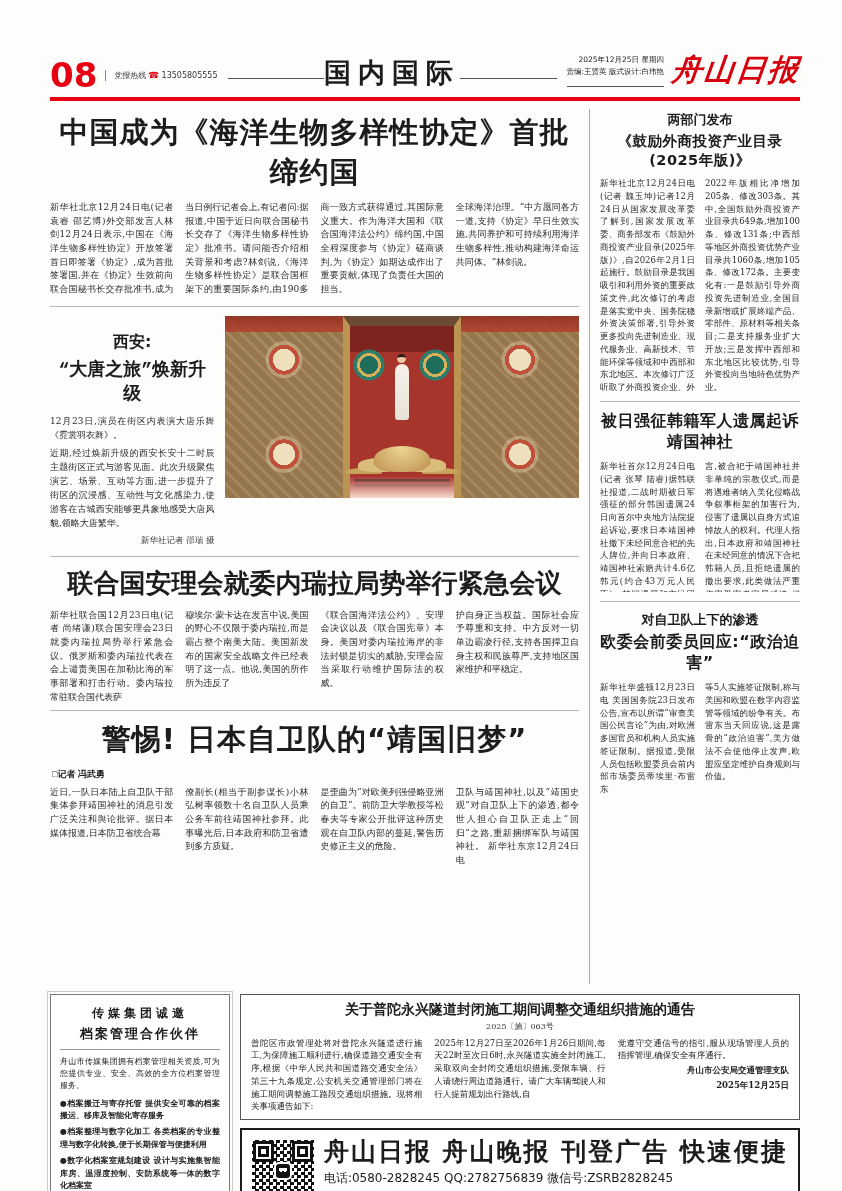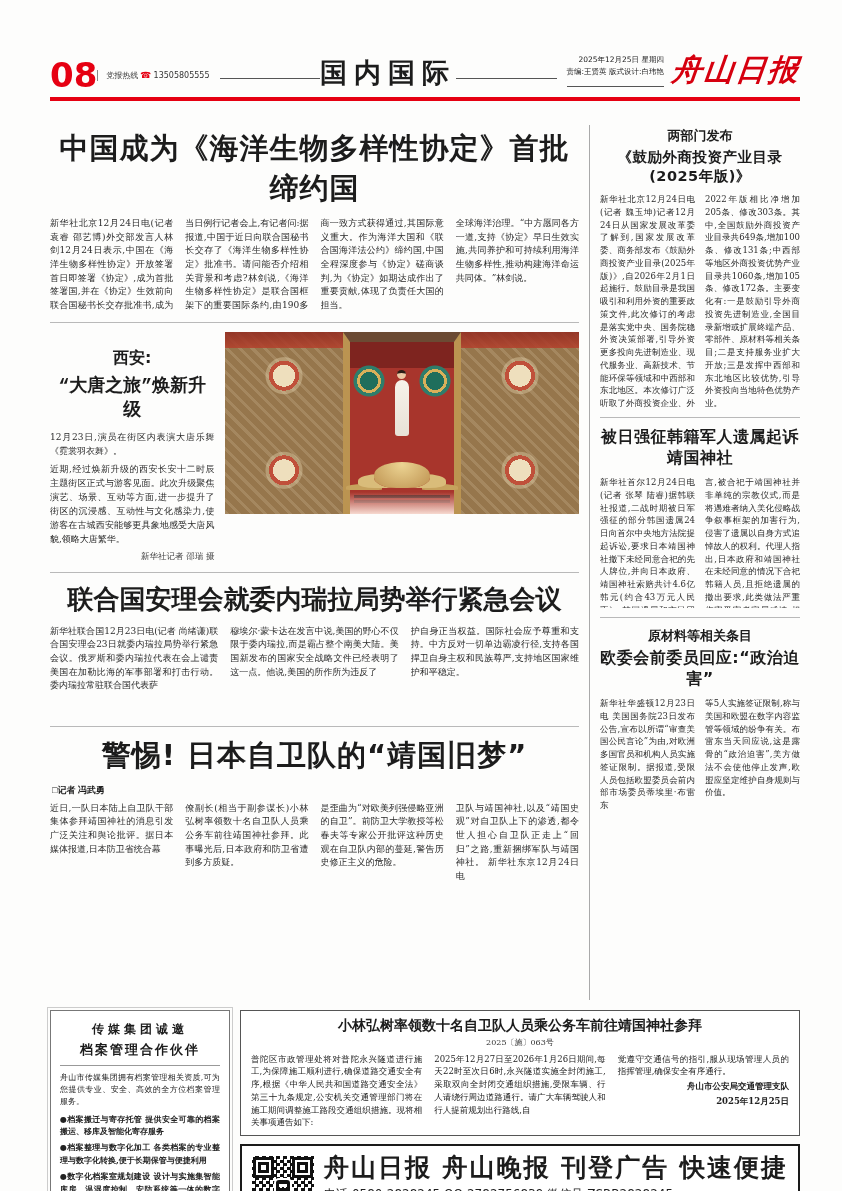--- a/index.html
+++ b/index.html
@@ -1,33 +1,33 @@
 <!DOCTYPE html>
 <html><head>
 <meta charset="utf-8">
 <style>
   *{margin:0;padding:0;box-sizing:border-box}
   html,body{background:#f2f2f2}
   body{width:842px;font-family:"DejaVu Serif","Liberation Serif",serif;color:#1c1c1c}
   .page{width:842px;height:1191px;background:#fdfdfc;padding:50px 42px 0 50px;overflow:hidden;position:relative}
   
   .hdr{display:flex;align-items:flex-end;gap:10px}
-  .hdr-left{display:flex;align-items:center;}
+  .hdr-left{display:flex;align-items:center;gap:8px}
   .pageno{font-family:"DejaVu Sans",sans-serif;font-weight:bold;font-size:34px;color:#e60012;line-height:.9}
   .hot{border-left:1px solid #888;padding-left:8px;font-family:"DejaVu Sans",sans-serif;font-size:8px;color:#333;white-space:nowrap}
   .phone-ic{color:#e60012;font-size:9px;margin:0 2px}
   .hline{flex:1;height:1px;background:#555;margin-bottom:12px}
   .hdr-center{display:flex;align-items:flex-end;flex:1;gap:0}
   .hdr-center h1{font-family:"DejaVu Sans",sans-serif;font-size:27px;font-weight:900;letter-spacing:7px;white-space:nowrap}
   .hdr-meta{font-family:"DejaVu Sans",sans-serif;font-size:7.5px;color:#222;text-align:right;line-height:1.6;border-bottom:1px solid #555;padding-bottom:8px}
   .hdr-right{display:flex;align-items:center;gap:8px}
   .masthead{font-family:"DejaVu Serif",serif;font-weight:bold;font-style:italic;font-size:30px;color:#d6000f;letter-spacing:2px;transform:skewX(-6deg);white-space:nowrap}
   .red-rule{height:4px;background:#e60012;margin-top:6px}
   
-  .content{display:flex;margin-top:24px}
+  .content{display:flex;margin-top:8px}
   .col-main{width:540px;padding-right:10px;border-right:1px solid #a9a9a9}
   .col-side{flex:1;padding-left:10px}
   .sec-hr{border:none;border-top:1px solid #b9b9b9;margin:9px 0}
   
   .headline-xl{font-family:"DejaVu Sans",sans-serif;font-weight:900;font-size:29px;text-align:center;letter-spacing:1px;margin:4px 0 8px}
   .headline-l{font-family:"DejaVu Sans",sans-serif;font-weight:900;font-size:26px;text-align:center;margin:2px 0 8px}
   .byline{font-family:Liberation Serif, serif;font-size:9px;font-weight:bold;margin:0 0 5px 2px}
   .cols{display:flex;gap:12px}
   .cols .c{flex:1;font-size:9px;line-height:1.52;text-align:justify;color:#2a2a2a;overflow:hidden}
   .cols.h96 .c{height:96px}
@@ -159,20 +159,21 @@
         </div>
       </section>
 
       <hr class="sec-hr">
 
       <section>
         <h2 class="headline-l">联合国安理会就委内瑞拉局势举行紧急会议</h2>
         <div class="cols h92">
           <div class="c">新华社联合国12月23日电(记者 尚绪谦)联合国安理会23日就委内瑞拉局势举行紧急会议。俄罗斯和委内瑞拉代表在会上谴责美国在加勒比海的军事部署和打击行动。委内瑞拉常驻联合国代表萨</div>
           <div class="c">穆埃尔·蒙卡达在发言中说,美国的野心不仅限于委内瑞拉,而是霸占整个南美大陆。美国新发布的国家安全战略文件已经表明了这一点。他说,美国的所作所为违反了</div>
+          <div class="c">《联合国海洋法公约》、安理会决议以及《联合国宪章》本身。美国对委内瑞拉海岸的非法封锁是切实的威胁,安理会应当采取行动维护国际法的权威。</div>
           <div class="c">护自身正当权益。国际社会应予尊重和支持。中方反对一切单边霸凌行径,支持各国捍卫自身主权和民族尊严,支持地区国家维护和平稳定。</div>
         </div>
       </section>
 
       <hr class="sec-hr">
 
       <section>
         <h2 class="headline-xl">警惕! 日本自卫队的“靖国旧梦”</h2>
         <div class="byline">□记者 冯武勇</div>
         <div class="cols h198">
@@ -202,21 +203,21 @@
         <h3 class="side-headline big">被日强征韩籍军人遗属起诉靖国神社</h3>
         <div class="scols h132">
           <div class="c">新华社首尔12月24日电(记者 张琴 陆睿)据韩联社报道,二战时期被日军强征的部分韩国遗属24日向首尔中央地方法院提起诉讼,要求日本靖国神社撤下未经同意合祀的先人牌位,并向日本政府、靖国神社索赔共计4.6亿韩元(约合43万元人民币)。韩国遗属和市民团体14名代表当天表示,此次诉讼旨在通过司法途径讨回逝者的姓名与尊严,今后还将继续追加诉讼。</div>
           <div class="c">言,被合祀于靖国神社并非单纯的宗教仪式,而是将遇难者纳入美化侵略战争叙事框架的加害行为,侵害了遗属以自身方式追悼故人的权利。代理人指出,日本政府和靖国神社在未经同意的情况下合祀韩籍人员,且拒绝遗属的撤出要求,此类做法严重伤害受害者家属感情,相关诉讼还将持续。</div>
         </div>
       </section>
 
       <hr class="sec-hr">
 
       <section>
-        <div class="side-kicker">原材料等相关条目</div>
+        <div class="side-kicker">对自卫队上下的渗透</div>
         <h3 class="side-headline big">欧委会前委员回应:“政治迫害”</h3>
         <div class="scols h168">
           <div class="c">新华社华盛顿12月23日电 美国国务院23日发布公告,宣布以所谓“审查美国公民言论”为由,对欧洲多国官员和机构人员实施签证限制。据报道,受限人员包括欧盟委员会前内部市场委员蒂埃里·布雷东</div>
           <div class="c">等5人实施签证限制,称与美国和欧盟在数字内容监管等领域的纷争有关。布雷东当天回应说,这是露骨的“政治迫害”,美方做法不会使他停止发声,欧盟应坚定维护自身规则与价值。</div>
         </div>
       </section>
 
     </div>
   </div>
 
@@ -228,21 +229,21 @@
       <div class="sep"></div>
       <p>舟山市传媒集团拥有档案管理相关资质,可为您提供专业、安全、高效的全方位档案管理服务。</p>
       <p class="item">●档案搬迁与寄存托管 提供安全可靠的档案搬运、移库及智能化寄存服务</p>
       <p class="item">●档案整理与数字化加工 各类档案的专业整理与数字化转换,便于长期保管与便捷利用</p>
       <p class="item">●数字化档案室规划建设 设计与实施集智能库房、温湿度控制、安防系统等一体的数字化档案室</p>
 
     </div>
 
     <div class="ads-right">
       <div class="notice">
-        <div class="t">小林弘树率领数十名自卫队人员乘公务车前往靖国神社参拜</div>
+        <div class="t">关于普陀永兴隧道封闭施工期间调整交通组织措施的通告</div>
         <div class="no">2025〔施〕063号</div>
         <div class="ncols">
           <div class="c">普陀区市政管理处将对普陀永兴隧道进行施工,为保障施工顺利进行,确保道路交通安全有序,根据《中华人民共和国道路交通安全法》第三十九条规定,公安机关交通管理部门将在施工期间调整施工路段交通组织措施。现将相关事项通告如下:</div>
           <div class="c">2025年12月27日至2026年1月26日期间,每天22时至次日6时,永兴隧道实施全封闭施工,采取双向全封闭交通组织措施,受限车辆、行人请绕行周边道路通行。请广大车辆驾驶人和行人提前规划出行路线,自</div>
           <div class="c">
             <span>觉遵守交通信号的指引,服从现场管理人员的指挥管理,确保安全有序通行。</span>
             <div class="nsign">舟山市公安局交通管理支队</div>
             <div class="nsign d">2025年12月25日</div>
           </div>
         </div>

